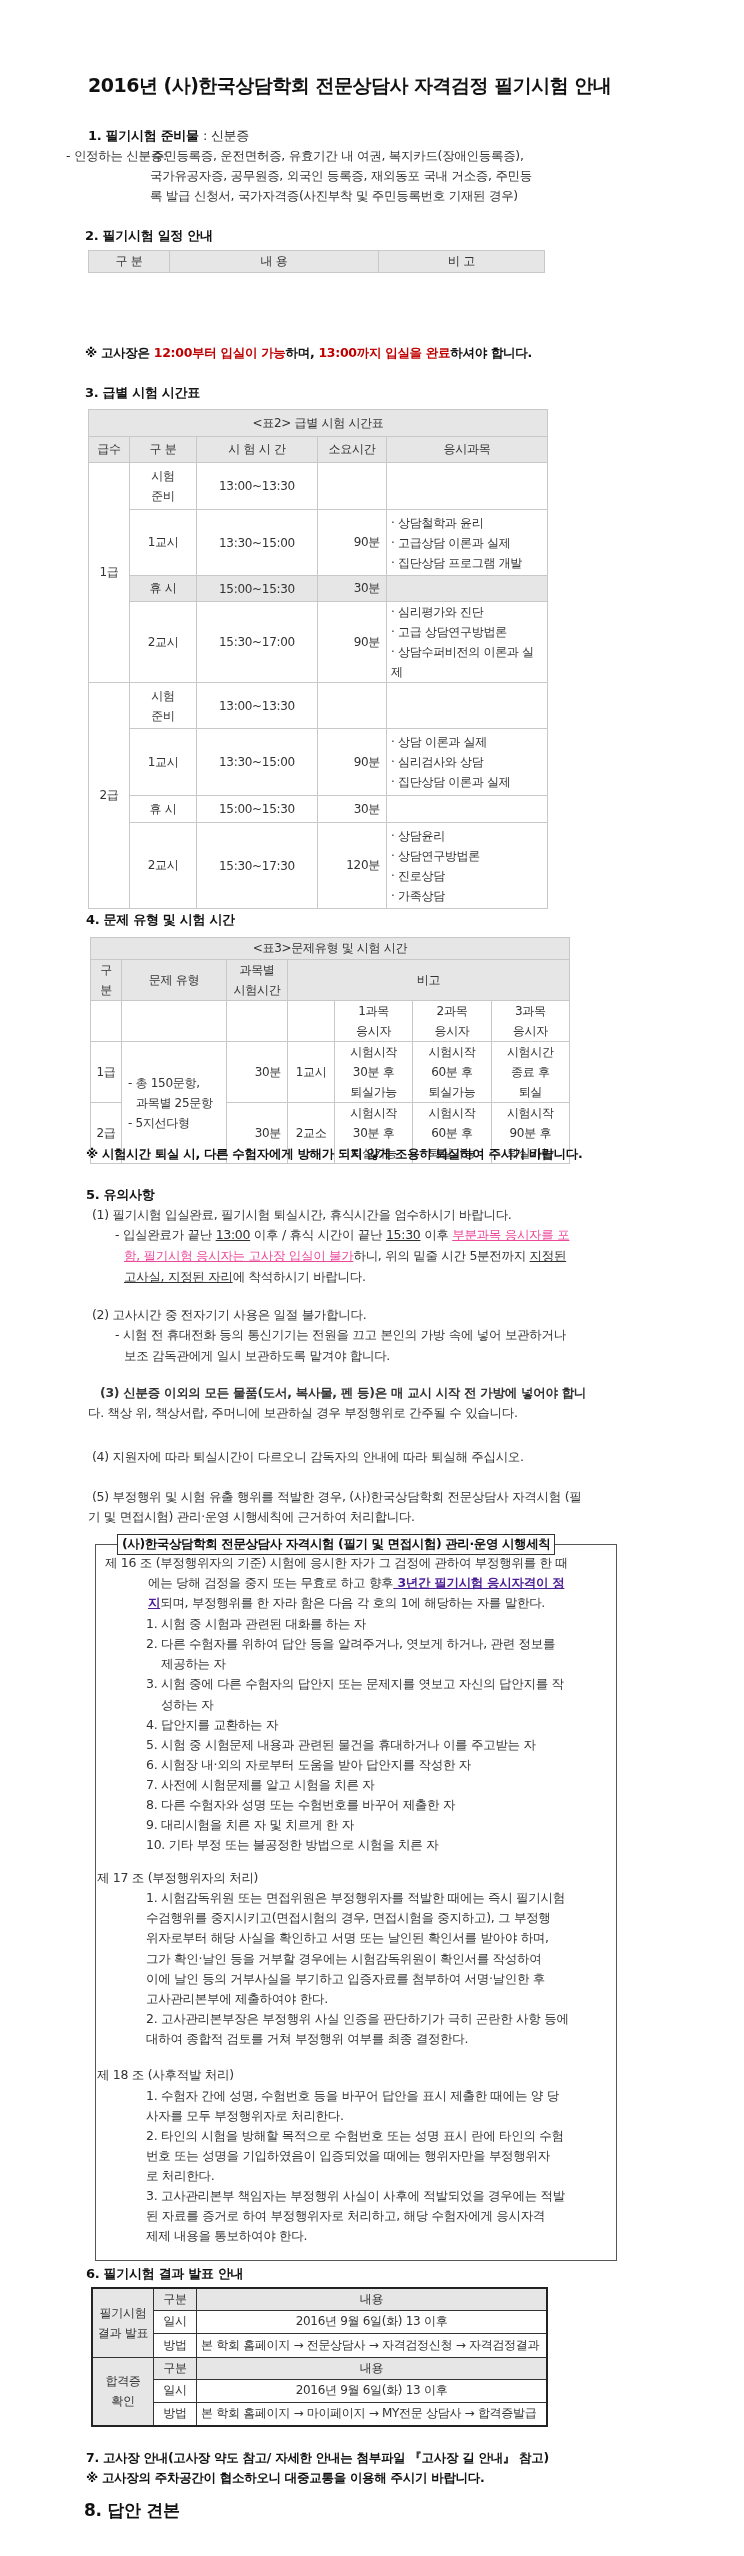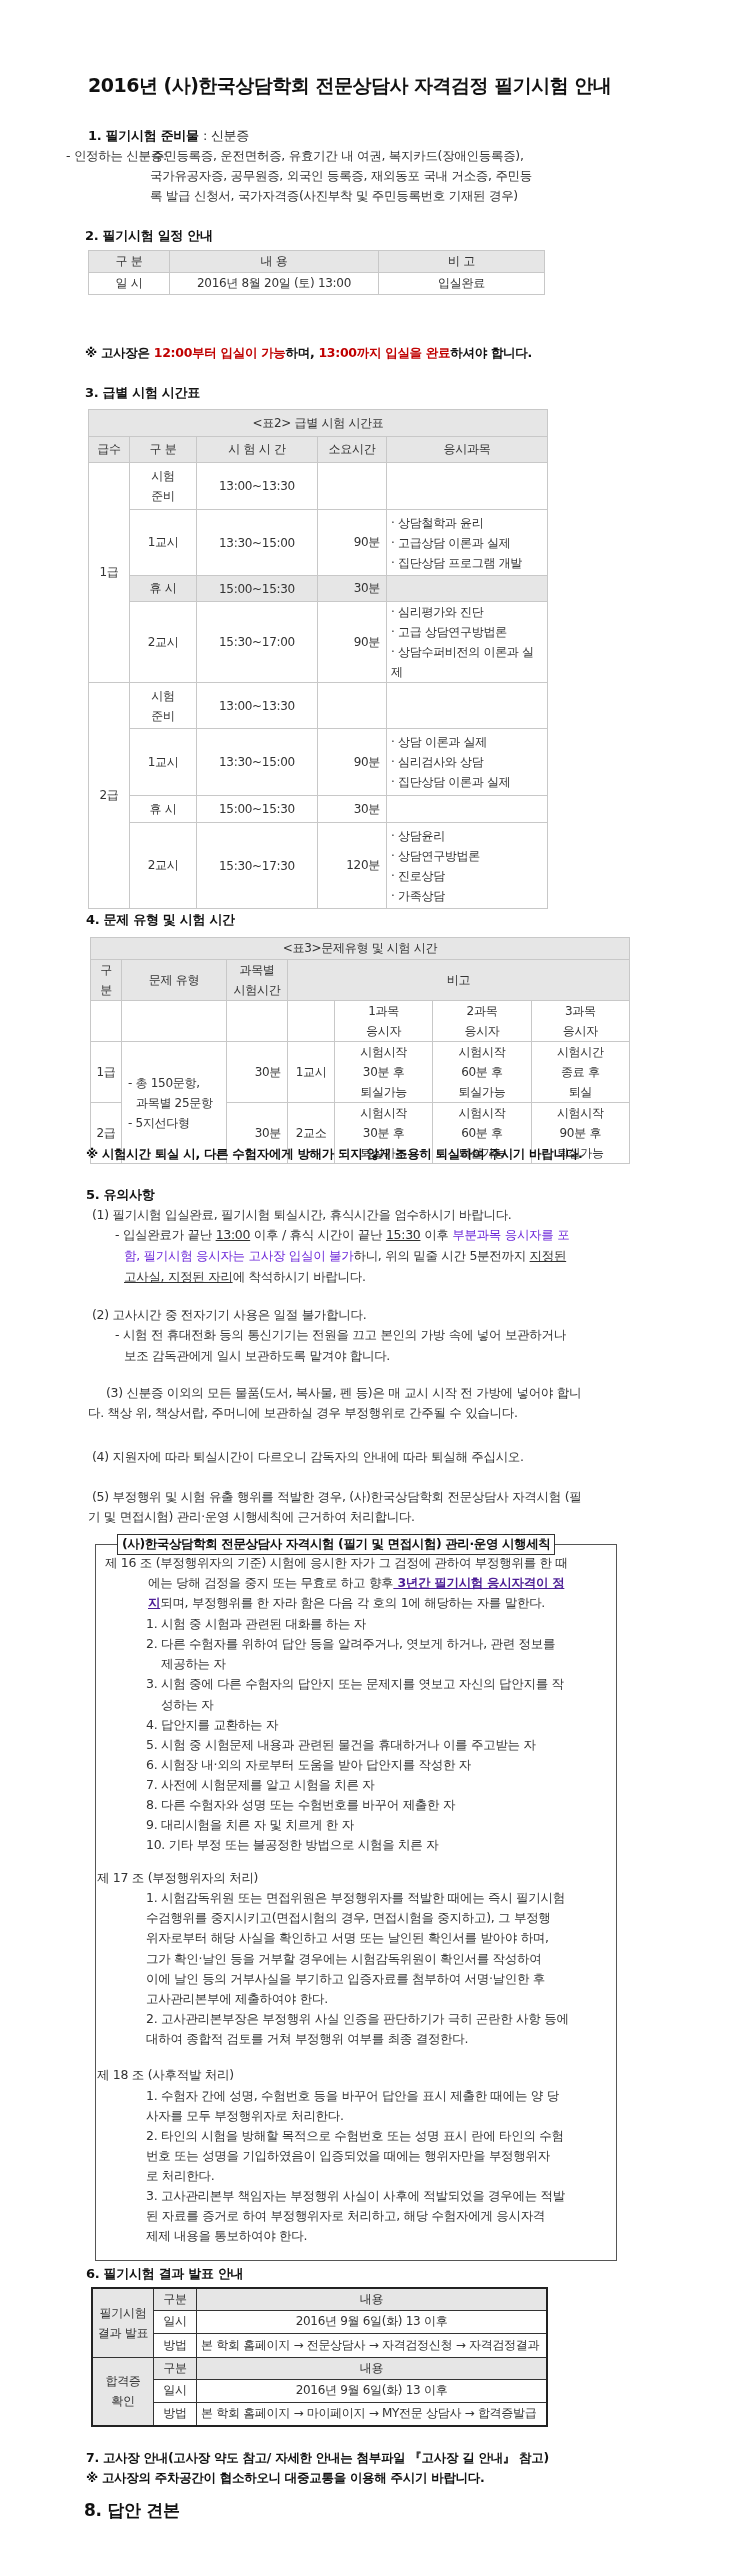--- a/index.html
+++ b/index.html
@@ -6,21 +6,21 @@
   body { width: 744px; height: 2556px; position: relative; overflow: hidden;
          font-family: "DejaVu Sans", "Liberation Sans", sans-serif; color: #222; }
   .page { position: absolute; left: 0; top: 0; width: 744px; }
   .abs { position: absolute; }
   .title { left: 88px; top: 73px; font-size: 19px; font-weight: bold; letter-spacing: -0.5px; color: #111; white-space: nowrap; }
   .h { font-size: 13px; font-weight: bold; color: #111; white-space: nowrap; letter-spacing: -0.3px; }
   .t { font-size: 12.5px; color: #333; white-space: nowrap; letter-spacing: -0.3px; }
   .red { color: #c00000; }
   .redb { color: #4c1d95; font-weight: bold; }
   .u { text-decoration: underline; }
-  .ured { color: #6d28d9; }
+  .ured { color: #ec4899; text-decoration: underline; }
 
   table { border-collapse: collapse; position: absolute; font-size: 12px; color: #333; letter-spacing: -0.3px; }
   td { border: 1px solid #c8c8c8; text-align: center; vertical-align: middle; padding: 0 4px; }
   .gray td, td.gray { background: #e6e6e6; }
   td.left { text-align: left; }
   td.right { text-align: right; padding-right: 6px; }
   .lines div { line-height: 20px; }
 
   .box { position: absolute; left: 95px; top: 1544px; width: 520px; height: 715px; border: 1px solid #555; }
   .box-title { position: absolute; left: 117px; top: 1534px; background: #fff; border: 1px solid #333; padding: 1px 4px;
@@ -46,25 +46,20 @@
   <div class="abs t" style="left:150px; top:168px;">국가유공자증, 공무원증, 외국인 등록증, 재외동포 국내 거소증, 주민등</div>
   <div class="abs t" style="left:150px; top:188px;">록 발급 신청서, 국가자격증(사진부착 및 주민등록번호 기재된 경우)</div>
 
   <div class="abs h" style="left:85px; top:227px;">2. 필기시험 일정 안내</div>
   <table style="left:88px; top:250px; width:457px;">
     <tbody>
     <tr class="gray" style="height:22px;">
       <td style="width:72px;">구   분</td>
       <td style="width:200px;">내      용</td>
       <td>비      고</td>
-    </tr>
-    <tr style="height:22px;">
-      <td>일      시</td>
-      <td>2016년 8월 20일 (토) 13:00</td>
-      <td>입실완료</td>
     </tr>
     </tbody>
     </table>
   <div class="abs h" style="left:85px; top:345px; font-size:12.5px;">
     <span>※ 고사장은 </span><span class="red">12:00부터 입실이 가능</span><span>하며, </span><span class="red">13:00까지 입실을 완료</span><span>하셔야 합니다.</span>
   </div>
 
   <div class="abs h" style="left:85px; top:384px;">3. 급별 시험 시간표</div>
   <table id="tbl2" style="left:88px; top:409px; width:460px;">
     <tbody>
@@ -150,21 +145,21 @@
         <div>· 상담윤리</div>
         <div>· 상담연구방법론</div>
         <div>· 진로상담</div>
         <div>· 가족상담</div>
       </td>
     </tr>
   </tbody>
     </table>
 
   <div class="abs h" style="left:86px; top:911px;">4. 문제 유형 및 시험 시간</div>
-  <table style="left:90px; top:937px; width:540px;">
+  <table style="left:90px; top:937px; width:480px;">
     <tbody>
         <tr class="gray" style="height:22px;">
           <td colspan="7">&lt;표3&gt;문제유형 및 시험 시간</td>
         </tr>
     <tr class="gray" style="height:38px;">
       <td class="lines" style="width:22px;">
             <div>구</div>
             <div>분</div>
           </td>
       <td style="width:96px;">문제 유형</td>
@@ -248,21 +243,21 @@
   </div>
   <div class="abs t" style="left:124px; top:1248px;">
     <span class="ured">함, 필기시험 응시자는 고사장 입실이 불가</span><span>하니, 위의 밑줄 시간 5분전까지 </span><span class="u">지정된</span>
   </div>
   <div class="abs t" style="left:124px; top:1269px;">
     <span class="u">고사실, 지정된 자리</span><span>에 착석하시기 바랍니다.</span>
   </div>
   <div class="abs t" style="left:92px; top:1307px;">(2) 고사시간 중 전자기기 사용은 일절 불가합니다.</div>
   <div class="abs t" style="left:115px; top:1327px;">- 시험 전 휴대전화 등의 통신기기는 전원을 끄고 본인의 가방 속에 넣어 보관하거나</div>
   <div class="abs t" style="left:124px; top:1348px;">보조 감독관에게 일시 보관하도록 맡겨야 합니다.</div>
-  <div class="abs t" style="left:106px; top:1385px;">(3) 신분증 이외의 모든 물품(도서, 복사물, 펜 등)은 매 교시 시작 전 가방에 넣어야 합니</div>
+  <div class="abs t" style="left:100px; top:1385px;font-weight:bold;">(3) 신분증 이외의 모든 물품(도서, 복사물, 펜 등)은 매 교시 시작 전 가방에 넣어야 합니</div>
   <div class="abs t" style="left:88px; top:1405px;">다. 책상 위, 책상서랍, 주머니에 보관하실 경우 부정행위로 간주될 수 있습니다.</div>
   <div class="abs t" style="left:92px; top:1449px;">(4) 지원자에 따라 퇴실시간이 다르오니 감독자의 안내에 따라 퇴실해 주십시오.</div>
   <div class="abs t" style="left:92px; top:1489px;">(5) 부정행위 및 시험 유출 행위를 적발한 경우, (사)한국상담학회 전문상담사 자격시험 (필</div>
   <div class="abs t" style="left:88px; top:1509px;">기 및 면접시험) 관리·운영 시행세칙에 근거하여 처리합니다.</div>
 
   <div class="box"></div>
   <div class="box-title">(사)한국상담학회 전문상담사 자격시험 (필기 및 면접시험) 관리·운영 시행세칙</div>
 
   <div class="bt" style="left:97px; top:1555px;padding-left:8px;">제 16 조 (부정행위자의 기준) 시험에 응시한 자가 그 검정에 관하여 부정행위를 한 때</div>
   <div class="bt" style="left:148px; top:1575px;">

